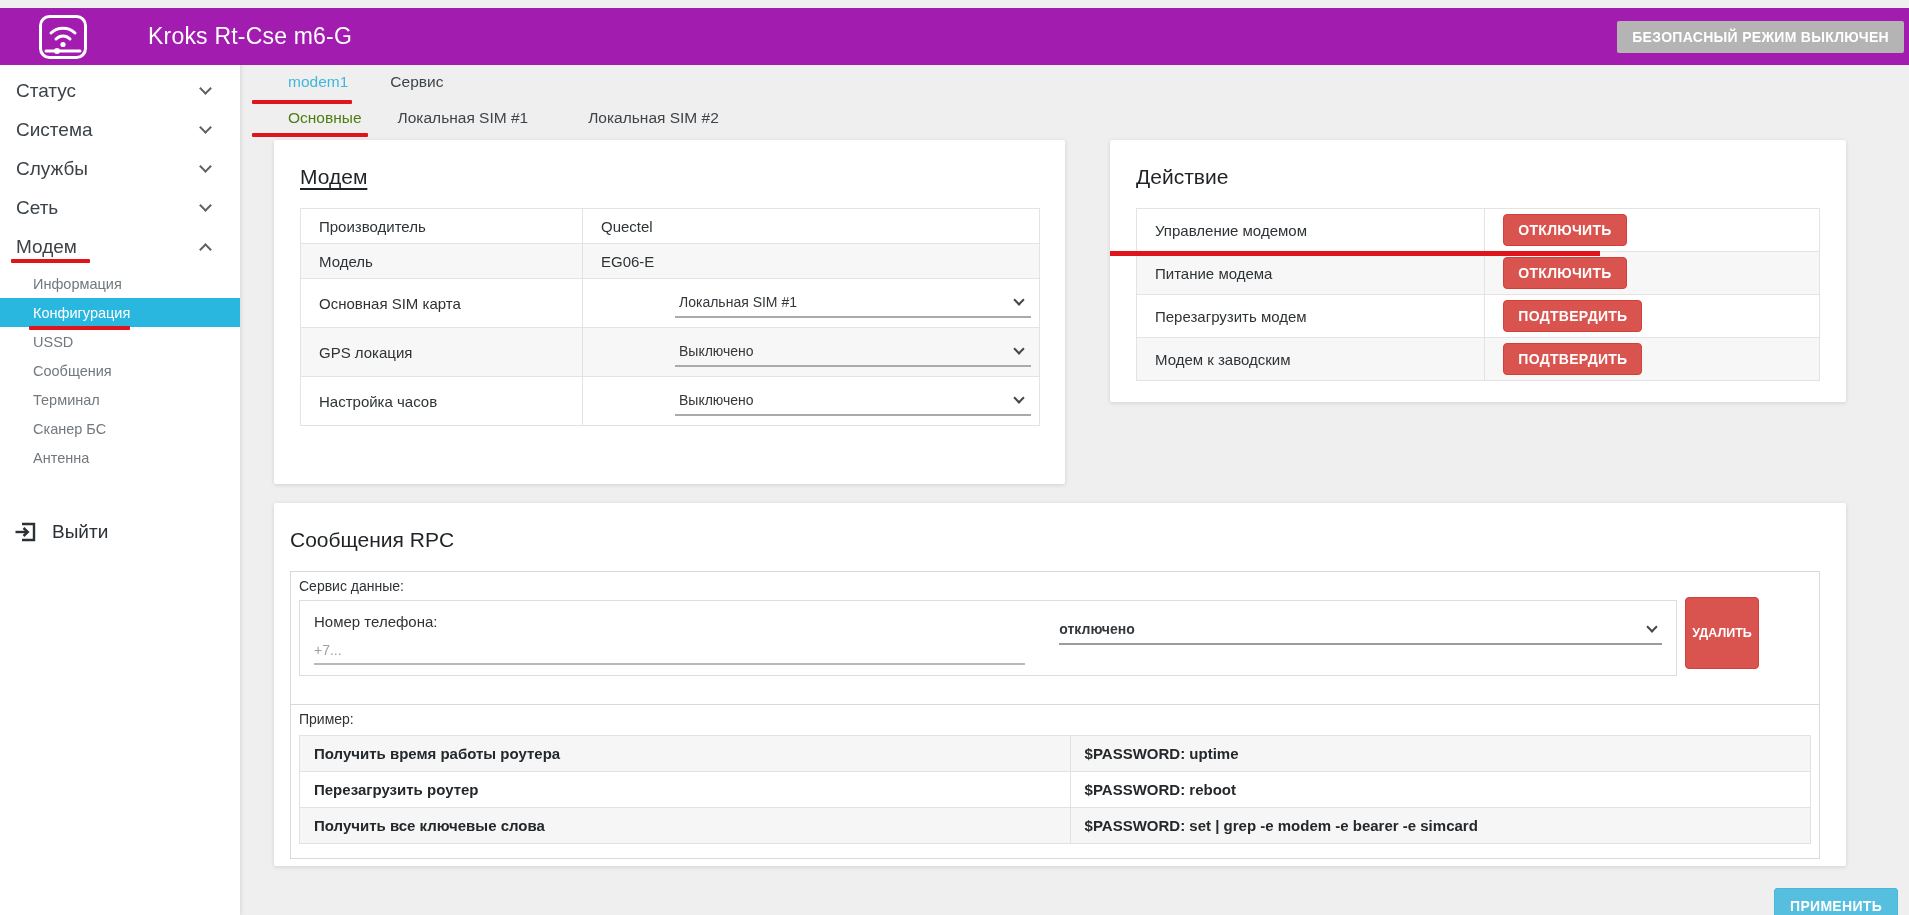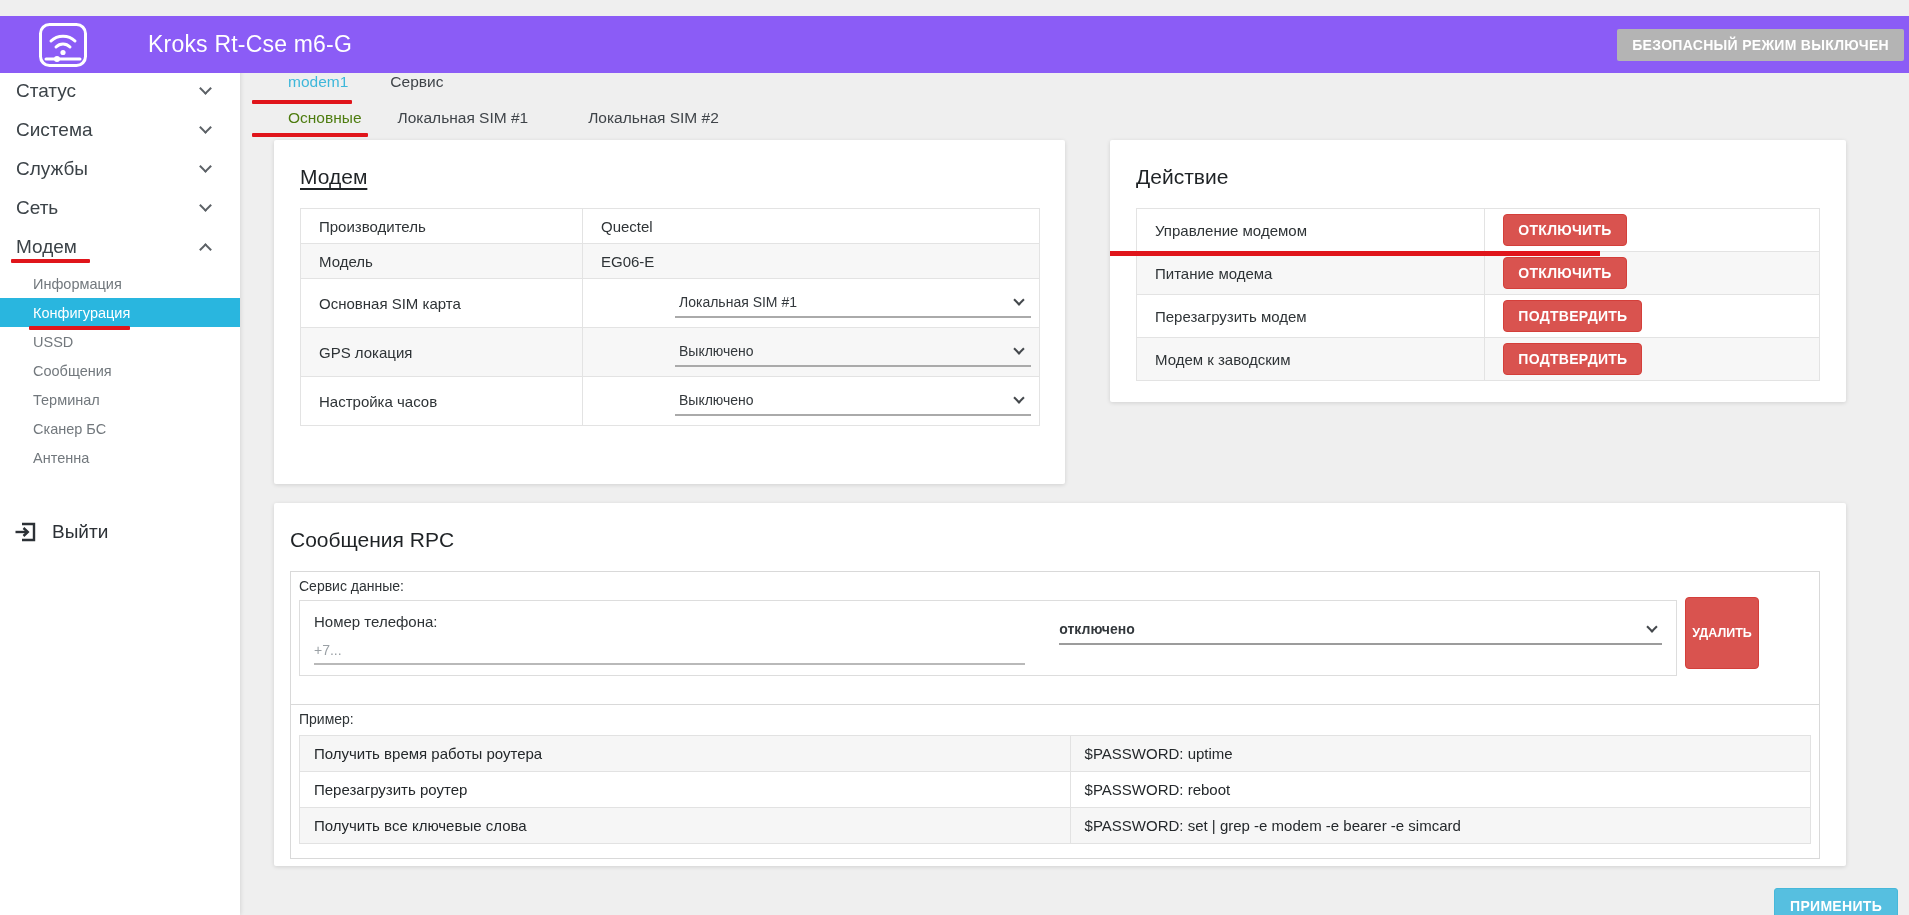--- a/index.html
+++ b/index.html
@@ -1,20 +1,20 @@
 <!DOCTYPE html>
 <html><head>
 <meta charset="utf-8">
 <style>
   * { margin:0; padding:0; box-sizing:border-box; }
   html,body { width:1909px; height:915px; overflow:hidden; }
   body { font-family:"Liberation Sans", sans-serif; background:#efefef; position:relative; color:#3c4348; }
 
   
-  .header { position:absolute; left:0; top:16px; width:1909px; height:57px; background:#8b5cf6;
+  .header { position:absolute; left:0; top:8px; width:1909px; height:57px; background:#a21caf;
             display:flex; align-items:center; z-index:30; }
   .logo { margin-left:38px; width:50px; height:46px; flex:0 0 auto; }
   .app-title { margin-left:60px; color:#fff; font-size:23px; font-weight:500; letter-spacing:.2px; }
   .safe-btn { margin-left:auto; margin-right:5px; background:#b4b4b4; color:#fff; border:none;
               font-family:inherit; font-size:14px; font-weight:bold; padding:8px 15px; border-radius:2px;
               letter-spacing:.3px; cursor:pointer; }
 
   
   .sidebar { position:absolute; left:0; top:57px; width:240px; height:858px; background:#fff;
              box-shadow:1px 0 4px rgba(0,0,0,.10); padding-top:14px; z-index:20; }
@@ -94,21 +94,21 @@
   .cred-group input::placeholder { color:#9aa0a5; }
   .conf-select { border-bottom:2px solid #9c9c9c; display:flex; align-items:center;
                  justify-content:space-between; padding:12px 6px 6px 0; font-size:14px; color:#33383c;
                  cursor:pointer;font-weight:bold; }
   .conf-select .schev { width:8px; height:8px; border-right:2px solid #44484c; border-bottom:2px solid #44484c;
                         transform:rotate(45deg); margin-top:-4px; }
   .btn-delete { position:absolute; right:60px; top:25px; width:74px; height:72px; background:#d9534f;
                 border:1px solid #d43f3a; border-radius:4px; color:#fff; font-family:inherit;
                 font-size:12.5px; font-weight:bold; cursor:pointer; }
   .fieldbox.examples { margin-top:-1px; padding-bottom:14px; }
-  table.ex { border-collapse:collapse; font-size:15px; color:#24282b; width:calc(100% - 16px); margin:2px 8px 0 8px; }
+  table.ex { border-collapse:collapse; font-size:15px; color:#24282b; width:calc(100% - 16px); margin:2px 8px 0 8px;font-weight:bold; }
   table.ex td { border:1px solid #e2e2e2; height:36px; padding:0 8px 0 14px; }
   table.ex tr:nth-child(odd) td { background:#f6f6f6; }
   table.ex .c-label { width:51%; }
 
   .btn-apply { position:absolute; right:11px; top:831px; background:#56bfe0; border:1px solid #46b8da;
                color:#fff; font-family:inherit; font-size:14px; font-weight:bold; padding:9px 15px;
                border-radius:3px; cursor:pointer; letter-spacing:.3px; }
 </style>
 </head>
 <body>

